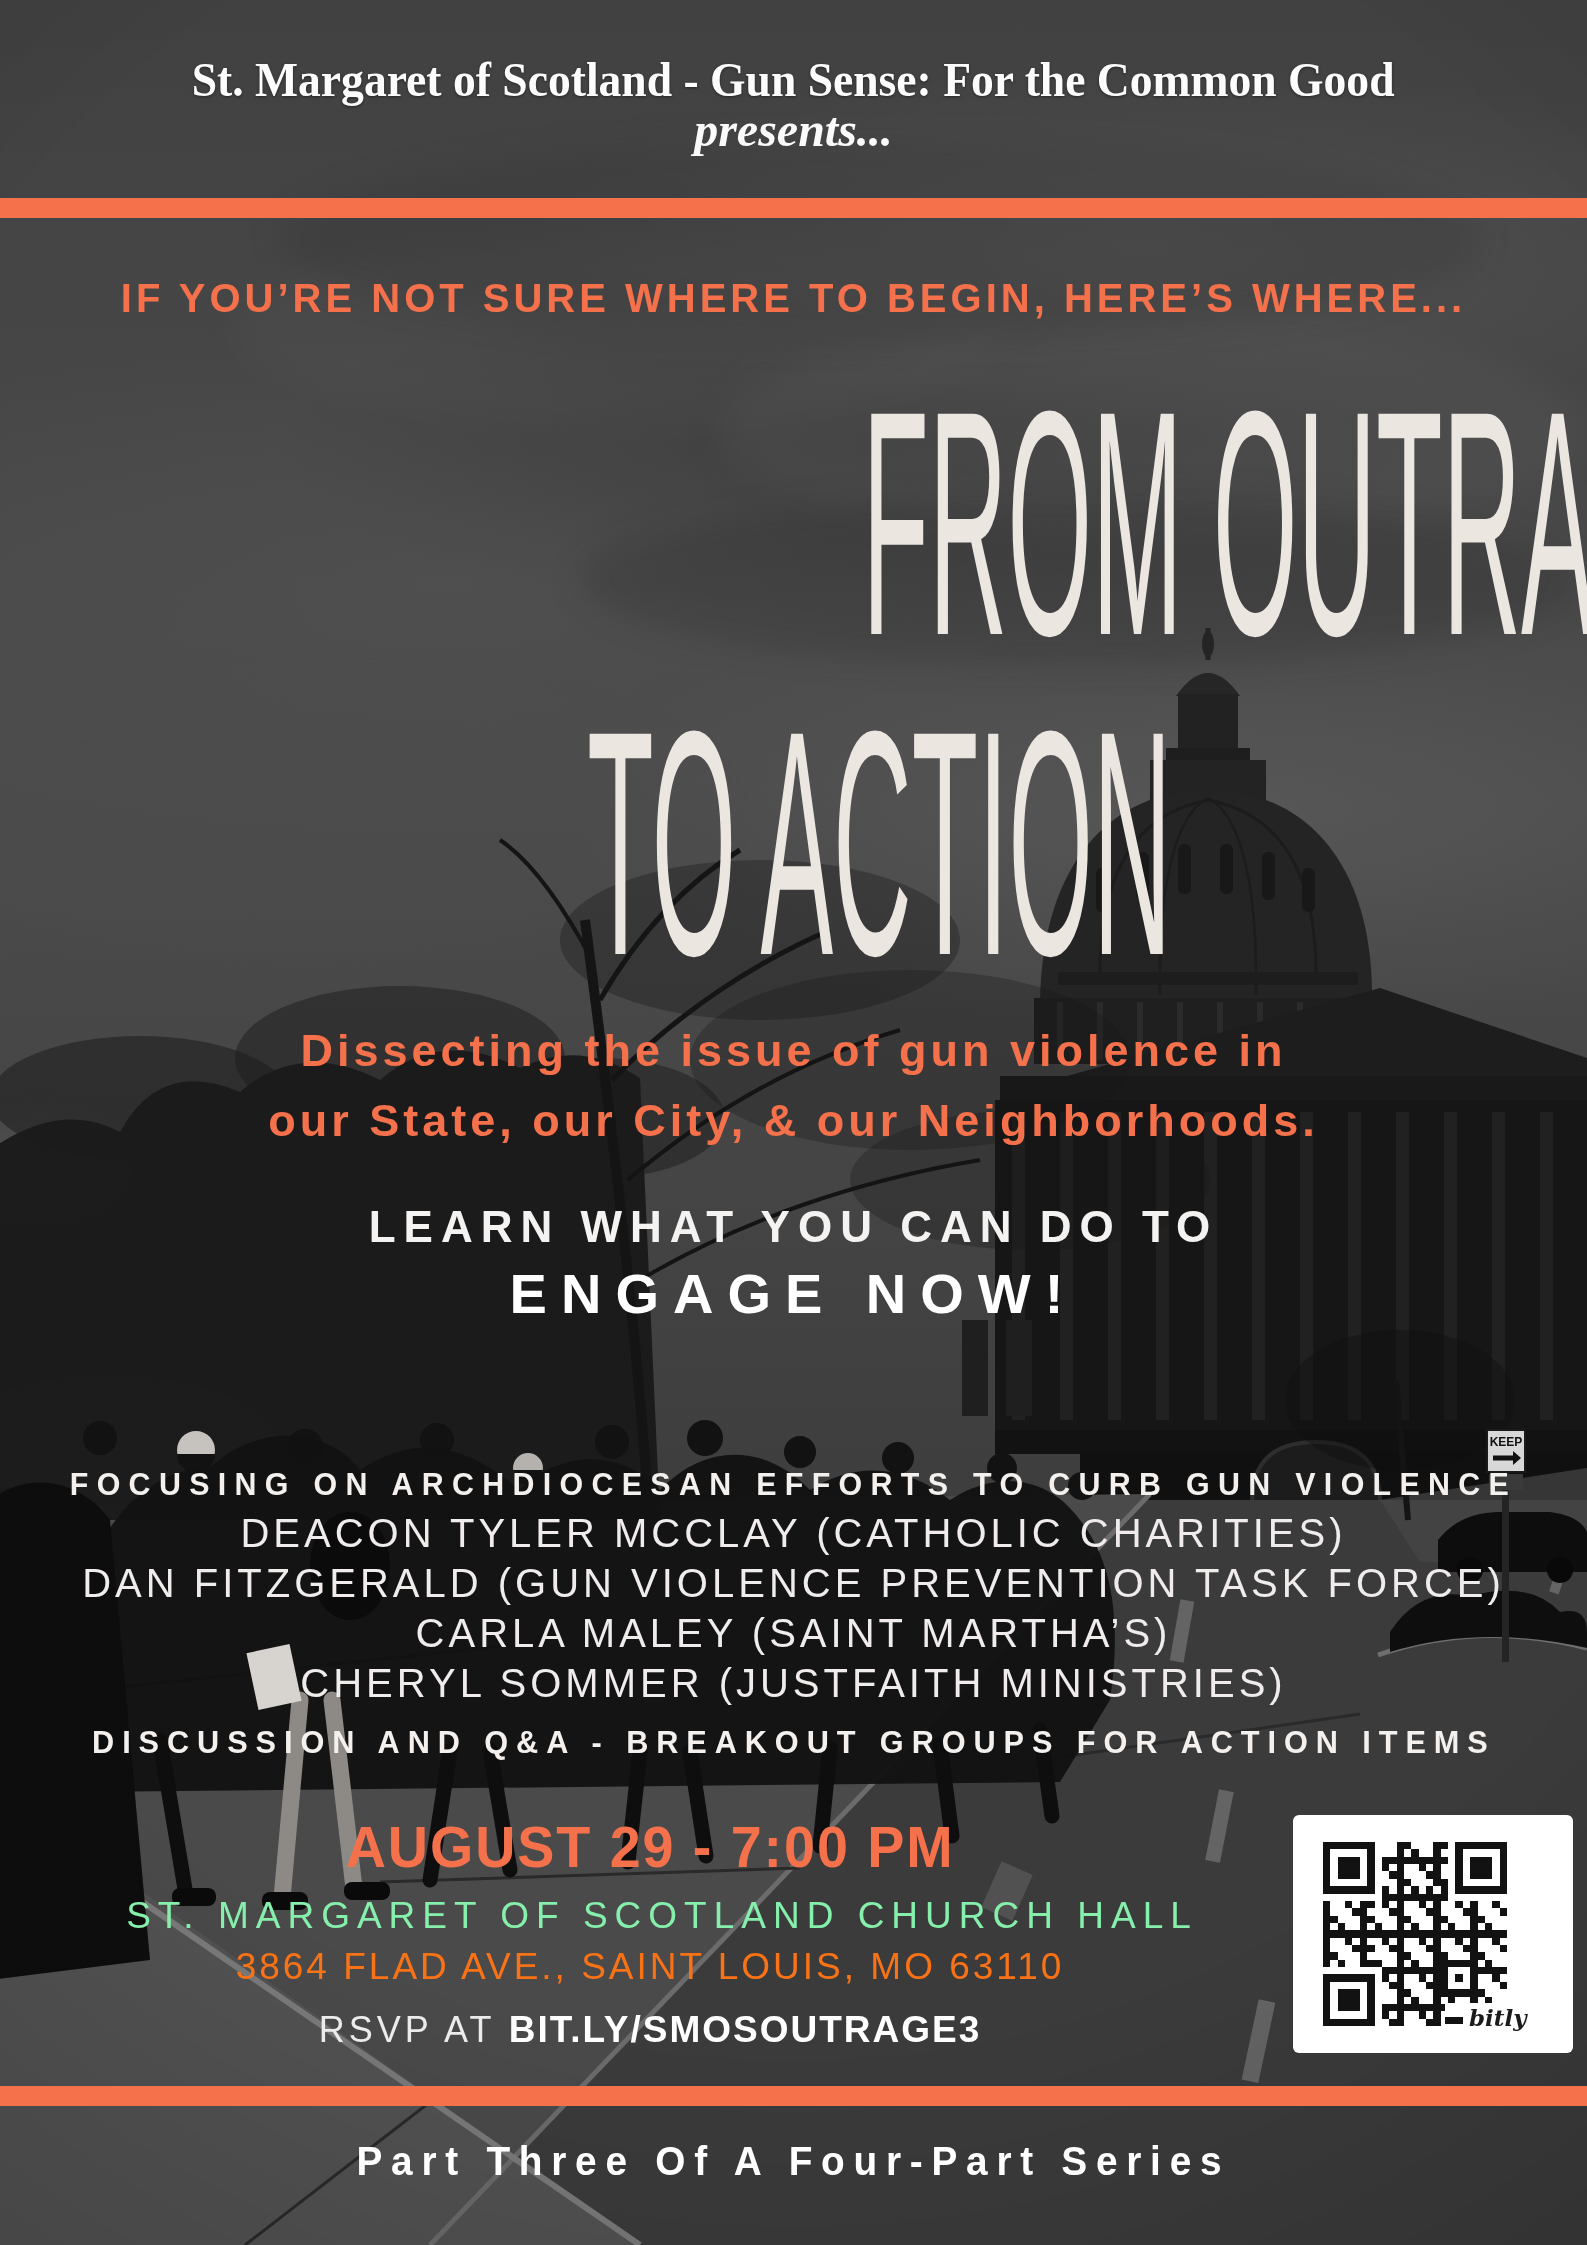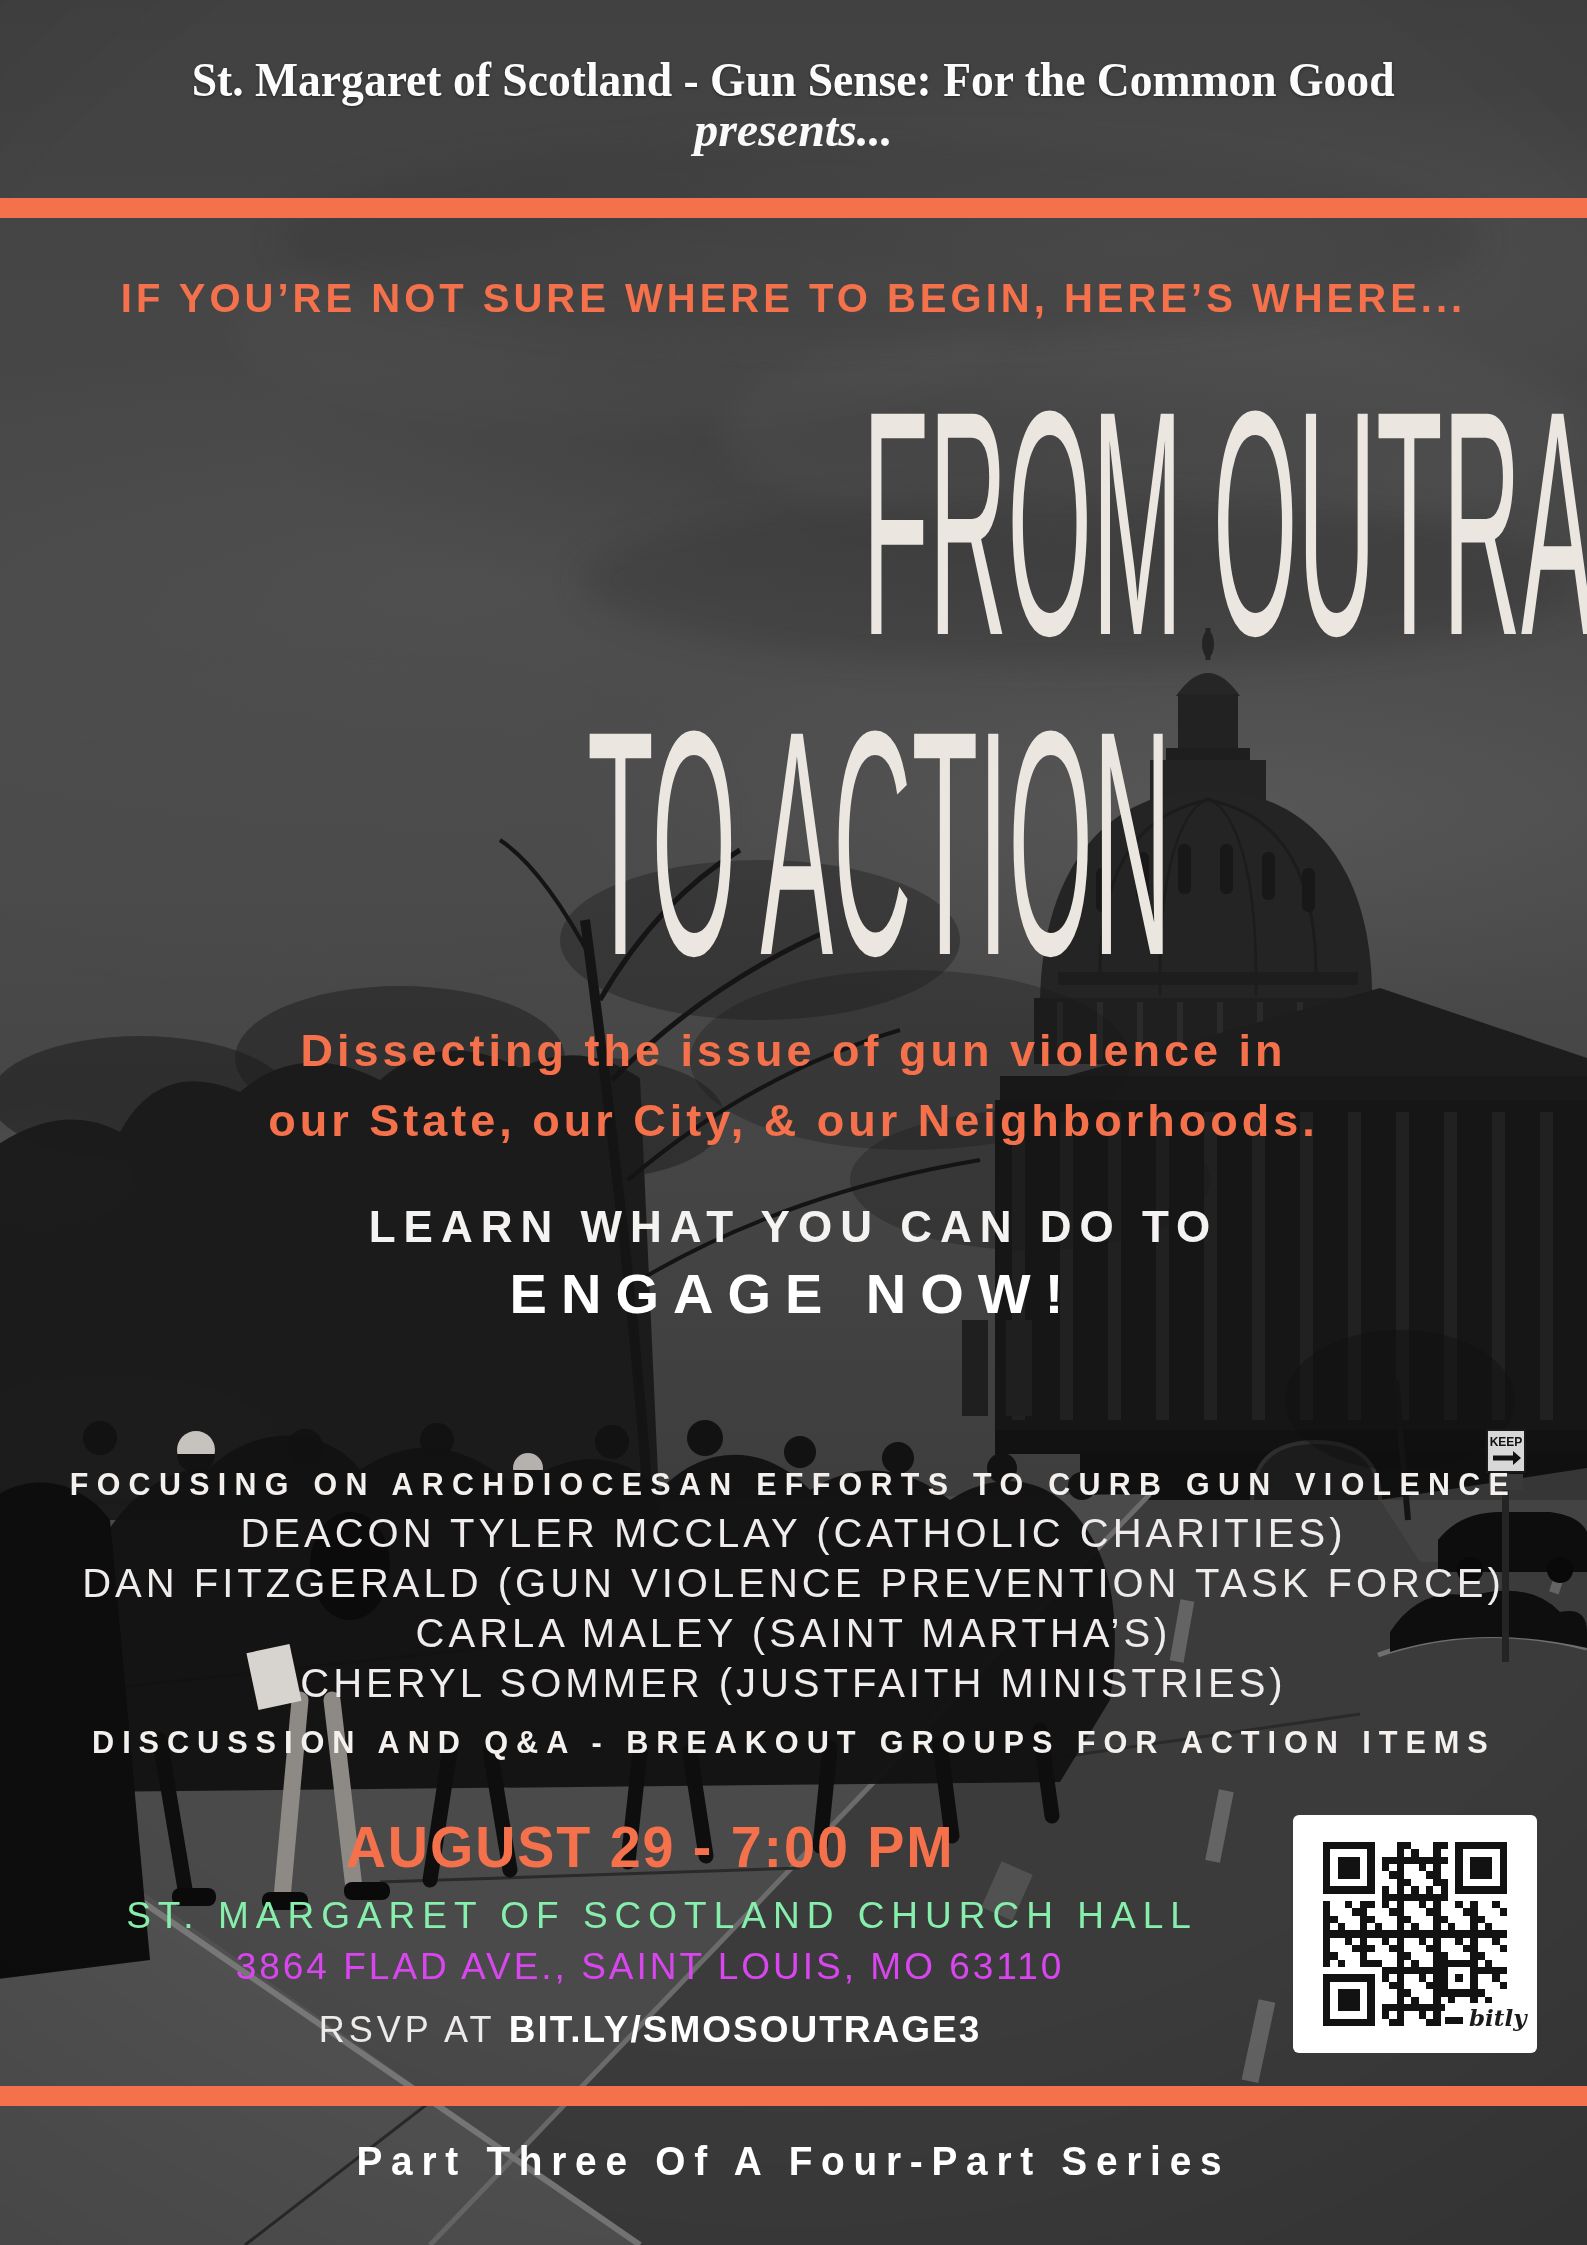--- a/index.html
+++ b/index.html
@@ -33,26 +33,26 @@
   .title2{top:683px;padding-left:20px;}
   .subtitle{top:1016px;font-size:45px;font-weight:700;line-height:70px;letter-spacing:4px;white-space:normal;}
   .cta1{top:1205px;font-size:44px;font-weight:700;letter-spacing:8px;color:#F5F3F1;}
   .cta2{top:1266px;font-size:56px;font-weight:700;letter-spacing:14px;}
   .conf{top:1381px;font-size:59px;font-weight:700;letter-spacing:8px;}
   .focus{top:1469px;font-size:31px;font-weight:700;letter-spacing:8.5px;color:#F3F0EE;}
   .speakers{top:1508px;font-size:40px;font-weight:400;line-height:50px;letter-spacing:4px;color:#EFECEB;white-space:normal;}
   .discussion{top:1727px;font-size:31px;font-weight:700;letter-spacing:8px;color:#F3F0EE;}
   .date{top:1818px;font-size:58px;font-weight:700;letter-spacing:2px;}
   .venue{top:1897px;font-size:37px;letter-spacing:7px;color:#86efac;padding-left:12px;}
-  .address{top:1948px;font-size:37px;letter-spacing:3px;color:#d946ef;}
+  .address{top:1948px;font-size:37px;letter-spacing:3px;color:#f97316;}
   .rsvp{top:2011px;font-size:36px;letter-spacing:4px;color:#EDEBEA;}
   .rsvp b{font-size:37px;font-weight:700;letter-spacing:2px;color:#FFF;}
   .footer-line{top:2141px;font-size:40px;font-weight:700;letter-spacing:9px;color:#FFFFFF;}
   
-  .qr-box{position:absolute;left:1293px;top:1815px;width:244px;height:238px;background:#fff;border-radius:6px;}
+  .qr-box{position:absolute;left:1293px;top:1815px;width:280px;height:238px;background:#fff;border-radius:6px;}
   .qr-box svg{position:absolute;left:30px;top:27px;width:184px;height:184px;}
   .bitly-label{position:absolute;left:152px;top:188px;width:86px;height:30px;background:#fff;
      font-family:"DejaVu Serif","Liberation Serif",serif;font-style:italic;font-weight:700;
      font-size:23px;color:#1b1b1b;text-align:left;line-height:30px;}
   .bitly-label::before{content:"";display:inline-block;width:18px;height:7px;background:#121212;
      margin-right:6px;vertical-align:middle;}
 </style>
 </head>
 <body>
 

